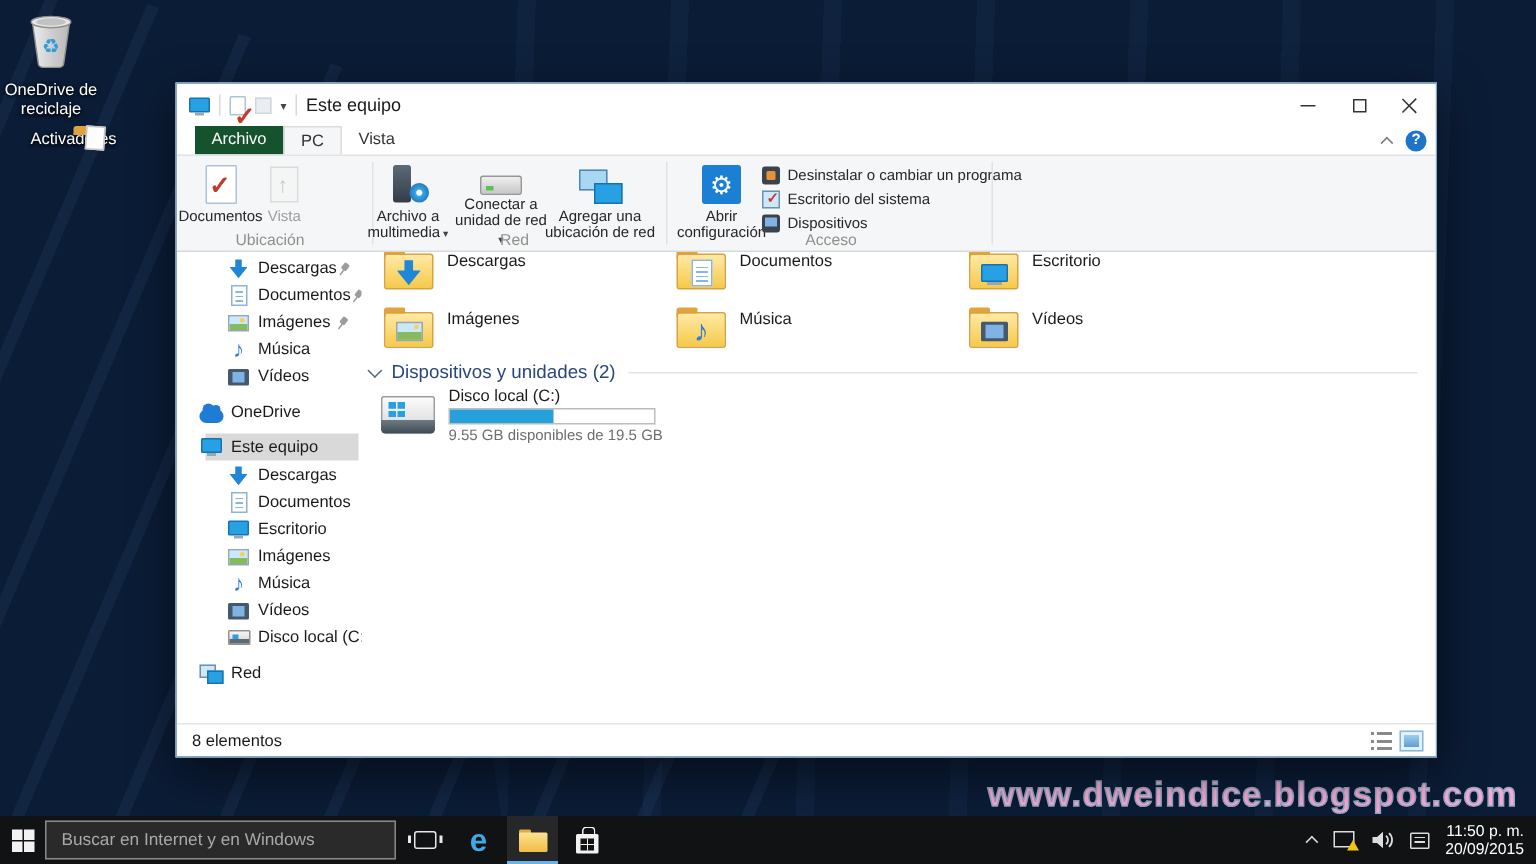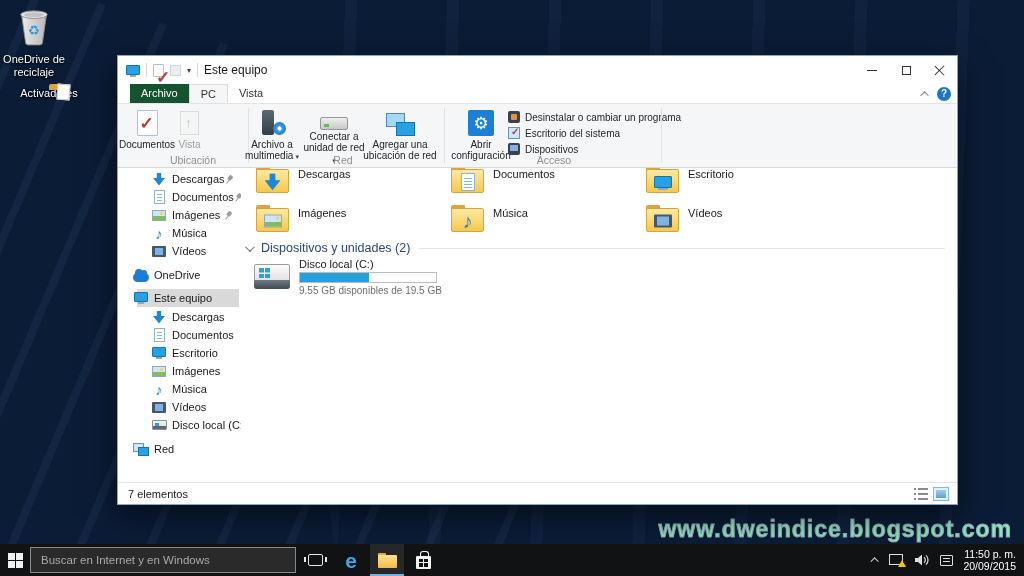--- a/index.html
+++ b/index.html
@@ -25,21 +25,21 @@
     text-shadow:0 1px 2px rgba(0,0,0,.9), 0 0 3px rgba(0,0,0,.6); }
   .dfold { position:relative; width:30px; height:25px; margin:0 auto; }
   .dfold::before { content:""; position:absolute; left:0; top:0; width:13px; height:6px;
     background:#dda33e; border-radius:2px 1px 0 0; }
   .dfold .paper { position:absolute; left:8px; top:0; width:13px; height:16px; background:#fdfdfd;
     border:1px solid #c6c6c6; transform:rotate(4deg); }
   .dfold::after { content:""; position:absolute; left:0; right:0; top:4px; bottom:0;
     background:linear-gradient(#ffe9a4,#f5c84a); border:1px solid #d8a33c; border-radius:2px; }
 
   .watermark { position:absolute; right:12px; bottom:33px; font-size:23px; font-weight:bold;
-    letter-spacing:1px; color:#86efac; -webkit-text-stroke:1px #93a7c2;
+    letter-spacing:1px; color:#f9a8d4; -webkit-text-stroke:1px #93a7c2;
     text-shadow:0 1px 1px rgba(0,0,0,.5); }
 
   
   .win { position:absolute; left:117px; top:55px; width:841px; height:450px; background:#fff;
     border:1px solid #86a7c8; box-shadow:0 10px 30px rgba(0,0,0,.55); }
 
   .titlebar { position:absolute; left:0; right:0; top:0; height:28px; background:#fff; }
   .qat { position:absolute; left:8px; top:0; height:28px; display:flex; align-items:center; gap:6px; }
   .q-sep { width:1px; height:14px; background:#d9d9d9; }
   .wtitle { font-size:12px; color:#1a1a1a; }
@@ -196,21 +196,21 @@
     background:linear-gradient(#9ecdf0,#5f9fd0); }
 
   
   .taskbar { position:absolute; left:0; right:0; bottom:0; height:32px; background:#101213; display:flex; align-items:center; }
   .tb-start { width:30px; height:32px; display:flex; align-items:center; justify-content:center; flex:none; }
   .winflag { width:15px; height:15px; background:
     linear-gradient(#f2f2f2,#f2f2f2) 0 0/7px 7px no-repeat,
     linear-gradient(#f2f2f2,#f2f2f2) 8px 0/7px 7px no-repeat,
     linear-gradient(#f2f2f2,#f2f2f2) 0 8px/7px 7px no-repeat,
     linear-gradient(#f2f2f2,#f2f2f2) 8px 8px/7px 7px no-repeat; }
-  .tb-search { width:266px; height:26px; flex:none; }
+  .tb-search { width:234px; height:26px; flex:none; }
   .tb-search input { width:100%; height:100%; background:#2a2a2a; border:1px solid #8a8a8a; color:#cfcfcf;
     font-size:11.5px; padding:0 10px; font-family:"Liberation Sans", sans-serif; outline:none; }
   .tb-search input::placeholder { color:#a9a9a9; }
   .tb-btn { width:34px; height:32px; display:flex; align-items:center; justify-content:center; flex:none; margin-left:2px; }
   .tb-btn.active { background:rgba(255,255,255,.09); box-shadow:inset 0 -2px 0 #6cb2e8; }
   .t-tv { position:relative; width:15px; height:12px; border:1.4px solid #e8e8e8; border-radius:2px; }
   .t-tv::before { content:""; position:absolute; left:-5px; top:2px; width:2px; height:5px; background:#e8e8e8; }
   .t-tv::after { content:""; position:absolute; right:-5px; top:2px; width:2px; height:5px; background:#e8e8e8; }
   .t-edge { font-size:21px; font-weight:bold; color:#3fa9e8; line-height:21px; }
   .t-edge::before { content:"e"; }
@@ -350,21 +350,21 @@
       <div class="srow" style="left:390px;top:22px">
         <span class="s-sysprop"></span>
         <span>Escritorio del sistema</span>
       </div>
       <div class="srow" style="left:390px;top:38px">
         <span class="s-admin"></span>
         <span>Dispositivos</span>
       </div>
       <div class="rdiv" style="left:543px"></div>
 
-      <div class="glabel" style="left:75px">Ubicación</div>
+      <div class="glabel" style="left:62px">Ubicación</div>
       <div class="glabel" style="left:225px">Red</div>
       <div class="glabel" style="left:436px">Acceso</div>
     </div>
 
     <div class="contentarea">
 
       <div class="sidenav">
         <div class="sitem lv1" style="top:2px">
           <span class="icwrap">
               <span class="i-dl"></span>
@@ -512,21 +512,21 @@
             <span class="ubar">
                 <span class="fill" style="width: 51%;"></span>
               </span>
             <span class="ddetail">9.55 GB disponibles de 19.5 GB</span>
           </span>
         </div>
       </div>
     </div>
 
     <div class="sbar">
-      <span>7 elementos</span>
+      <span>8 elementos</span>
       <span class="views">
         <span class="v-list"></span>
         <span class="v-thumb"></span>
       </span>
     </div>
   </div>
 
   <div class="taskbar">
     <div class="tb-start">
       <span class="winflag"></span>

